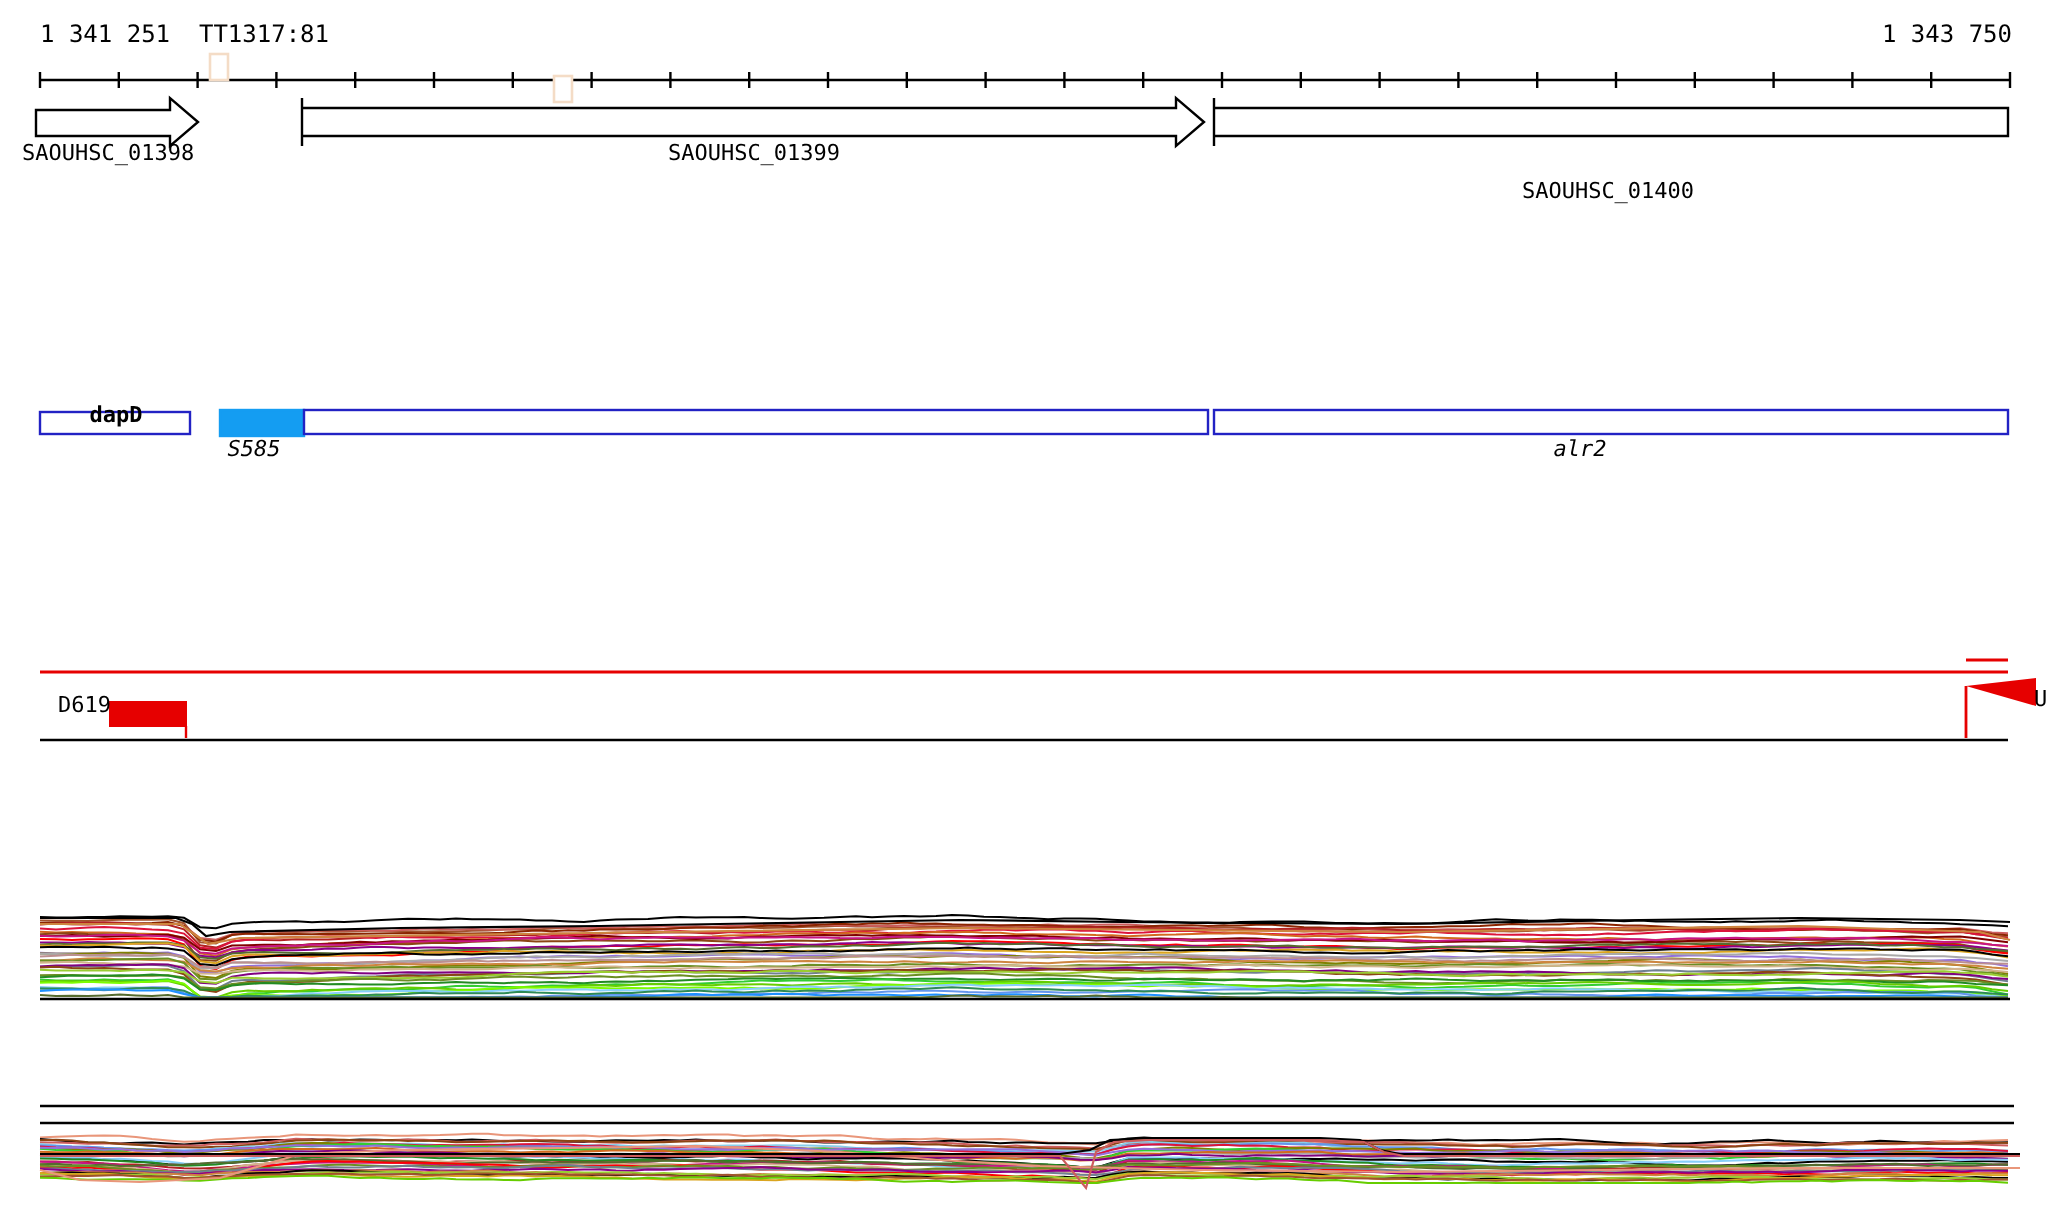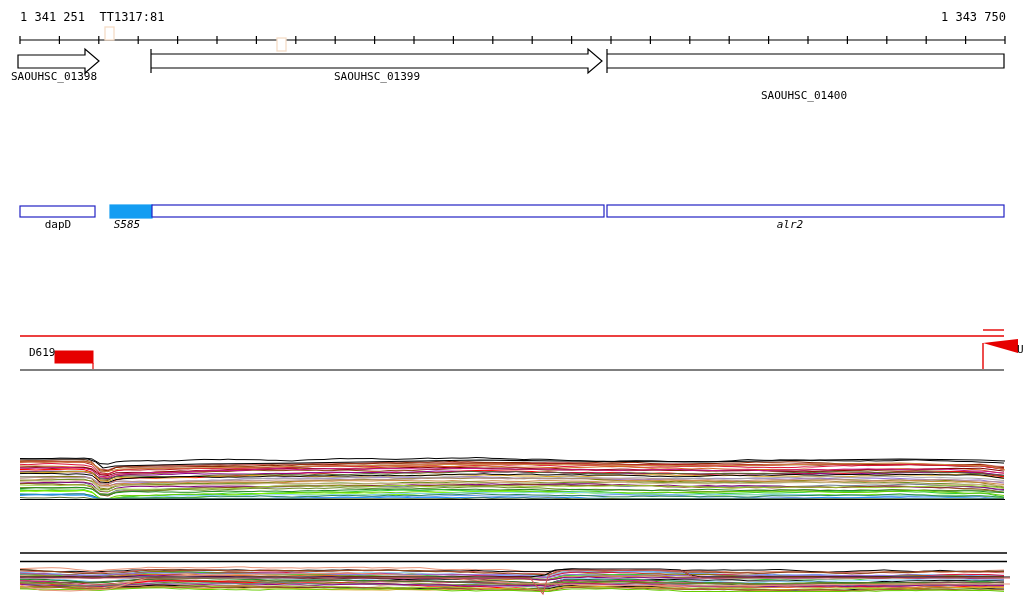--- a/index.html
+++ b/index.html
@@ -7,21 +7,21 @@
   .canvas{position:relative;width:1024px;height:583px;background:#fff;}
   svg#scene{position:absolute;left:0;top:0;}
   .lbl{position:absolute;font-size:11px;line-height:11px;color:#000;white-space:pre;font-family:"DejaVu Sans Mono","Liberation Mono",monospace;}
   .hdr{font-size:12px;line-height:13px;}
   .ctr{transform:translateX(-50%);}
   .lbl-header-left{left:20px;top:11px;}
   .lbl-header-right{right:18px;top:11px;text-align:center;}
   .lbl-g1398{left:11px;top:71px;}
   .lbl-g1399{left:377px;top:71px;}
   .lbl-g1400{left:804px;top:90px;}
-  .lbl-dapd{left:58px;top:219px;}
+  .lbl-dapd{left:58px;top:202px;font-weight:bold;}
   .lbl-s585{left:127px;top:219px;font-style:italic;}
   .lbl-alr2{left:790px;top:219px;font-style:italic;}
   .lbl-d619{left:29px;top:347px;text-align:right;}
   .lbl-u{left:1017px;top:344px;}
 </style>
 </head>
 <body>
 
 <div class="canvas">
   <svg id="scene" width="1024" height="611">

